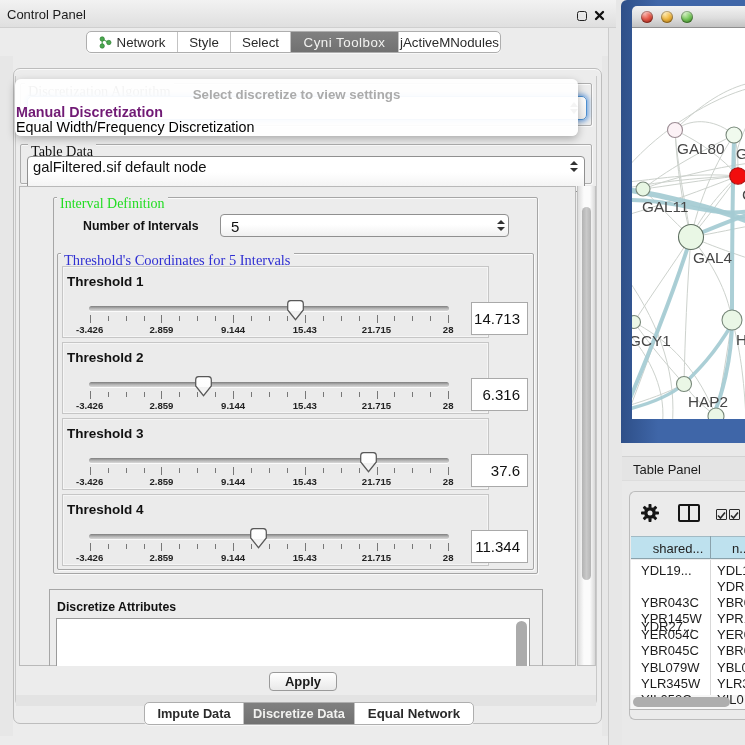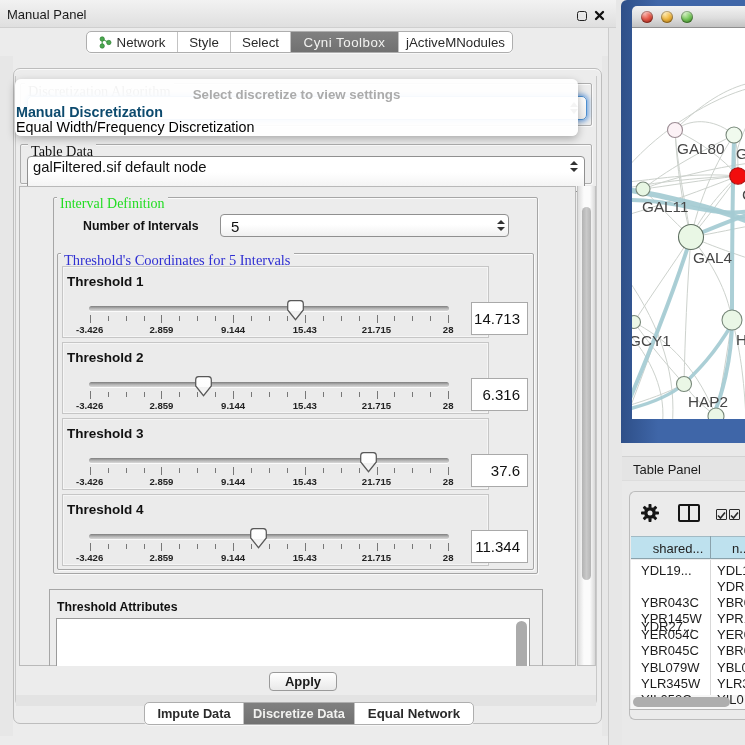--- a/index.html
+++ b/index.html
@@ -20,39 +20,39 @@
 .vbox { position:absolute; left:408px; top:35px; width:57px; height:33px; background:#fff; border:1px solid #a9a9a9; font-size:15px; color:#111; text-align:right; line-height:31px; padding-right:7px; }
 .tick { position:absolute; width:1px; background:#777; }
 .slab { position:absolute; top:57px; font-size:9.6px; font-weight:bold; color:#222; transform:translateX(-50%); }
 .thumb { position:absolute; top:33px; width:17px; height:21px; }
 .row { position:absolute; font-size:13px; color:#1c1c1c; white-space:nowrap; }
 </style></head><body>
 <div id="stage">
 
 <div class="abs" style="left:0;top:0;width:616px;height:745px;background:#ececec;"></div>
 <div class="abs" style="left:0;top:0;width:616px;height:28px;background:linear-gradient(180deg,#f2f2f2,#dfdfdf);border-bottom:1px solid #cfcfcf;"></div>
-<div class="abs" style="left:7px;top:7px;font-size:13px;color:#1b1b1b;">Manual Panel</div>
+<div class="abs" style="left:7px;top:7px;font-size:13px;color:#1b1b1b;">Control Panel</div>
 <div class="abs" style="left:577px;top:11px;width:10px;height:10px;border:1.6px solid #222;border-radius:2.5px;"></div>
 <svg class="abs" style="left:594px;top:10px;" width="11" height="11">
       <path d="M2 2 L9 9 M9 2 L2 9" stroke="#111" stroke-width="2.3" stroke-linecap="round"></path>
     </svg>
 <div class="abs" style="left:608px;top:28px;width:1px;height:717px;background:#cbcbcb;"></div>
 <div class="abs" style="left:609px;top:28px;width:7px;height:717px;background:#e7e7e7;"></div>
 <div class="abs" style="left:602px;top:358px;width:0;height:0;border-top:4px solid transparent;border-bottom:4px solid transparent;border-right:5px solid #b5b5b5;"></div>
 <div class="seg" style="left:86px;top:31px;height:22px;">
 <div style="width:91px;"><svg width="13" height="13" viewBox="0 0 13 13" style="margin-right:5px;">
           <path d="M3.2 3 L3.2 10 M3.2 3 L9.8 6.5" stroke="#58aa5c" stroke-width="1.2" fill="none"></path>
           <circle cx="3.2" cy="3" r="2.2" fill="#4aa84e" stroke="#2e7d32" stroke-width="0.7"></circle>
           <circle cx="3.2" cy="10" r="2.2" fill="#4aa84e" stroke="#2e7d32" stroke-width="0.7"></circle>
           <circle cx="9.8" cy="6.5" r="2.2" fill="#4aa84e" stroke="#2e7d32" stroke-width="0.7"></circle>
         </svg>Network</div>
 <div style="width:53px;">Style</div>
       <div style="width:60px;">Select</div>
 <div class="sel" style="width:108px;letter-spacing:.5px;">Cyni Toolbox</div>
-<div style="width:113px;">jActiveMNodules</div>
+<div style="width:101px;">jActiveMNodules</div>
     </div>
 <div class="abs" style="left:0;top:56px;width:13px;height:680px;background:#e7e7e7;"></div>
 <div class="abs" style="left:602px;top:56px;width:6px;height:680px;background:#e7e7e7;"></div>
 <div class="abs" style="left:13px;top:68px;width:589px;height:656px;background:#ececec;border:1px solid #bdbdbd;border-radius:7px;box-shadow:inset 0 1px 0 rgba(255,255,255,.7);"></div>
 <div class="abs" style="left:15px;top:76px;width:582px;height:630px;background:#ececec;border:1px solid #c9c9c9;border-top:none;border-radius:0 0 6px 6px;"></div>
 <div class="grp" style="left:20px;top:83px;width:572px;height:43px;"></div>
 <div class="glabel" style="left:25px;top:76px;font-size:14.3px;color:#111;">Discretization Algorithm</div>
 <div class="abs" style="left:27px;top:96px;width:560px;height:24px;background:linear-gradient(180deg,#fff,#eee);border:1.5px solid #4d8fd0;border-radius:5px;box-shadow:0 0 4px 2px rgba(90,150,220,.75);"></div>
 <div class="abs" style="left:570px;top:102px;width:0;height:0;border-left:4.5px solid transparent;border-right:4.5px solid transparent;border-bottom:5px solid #333;"></div>
 <div class="abs" style="left:570px;top:109px;width:0;height:0;border-left:4.5px solid transparent;border-right:4.5px solid transparent;border-top:5px solid #333;"></div>
@@ -242,21 +242,21 @@
             <stop offset="0.55" stop-color="#fdfdfd"></stop>
             <stop offset="0.56" stop-color="#f1f1f1"></stop>
             <stop offset="1" stop-color="#f6f6f6"></stop>
           </linearGradient>
         </defs>
         <path d="M4 0.6 H13 Q16.3 0.6 16.3 3.9 V10 L8.5 19.7 L0.7 10 V3.9 Q0.7 0.6 4 0.6 Z" fill="url(#tg4)" stroke="#585858" stroke-width="1.25"></path>
       </svg>
 <div class="vbox">11.344</div>
 </div>
 <div class="abs" style="left:49px;top:589px;width:494px;height:77px;border:1px solid #a6a6a6;border-bottom:none;"></div>
-<div class="abs" style="left:57px;top:600px;font-size:12.3px;font-weight:bold;color:#111;">Threshold Attributes</div>
+<div class="abs" style="left:57px;top:600px;font-size:12.3px;font-weight:bold;color:#111;">Discretize Attributes</div>
 <div class="abs" style="left:56px;top:618px;width:474px;height:48px;background:#fff;border:1px solid #9a9a9a;border-bottom:none;overflow:hidden;">
 <div style="position:absolute;right:2px;top:2px;width:11px;height:60px;background:#ababab;border-radius:5.5px;"></div>
 </div>
 <div class="abs" style="left:269px;top:672px;width:68px;height:19px;background:linear-gradient(180deg,#ffffff,#e9e9e9);border:1px solid #9a9a9a;border-radius:4px;font-size:13px;font-weight:bold;color:#1a1a1a;text-align:center;line-height:17px;">Apply</div>
 <div class="abs" style="left:16px;top:695px;width:580px;height:11px;background:#e3e3e3;"></div>
 <div class="seg" style="left:144px;top:702px;height:23px;">
 <div style="width:99px;font-weight:bold;font-size:12.8px;">Impute Data</div>
 <div class="sel" style="width:111px;font-weight:bold;font-size:12.8px;">Discretize Data</div>
 <div style="width:118px;font-weight:bold;">Equal Network</div>
     </div>
@@ -387,14 +387,14 @@
 <div class="row" style="left:717px;top:659.5px;">YBL0</div>
 <div class="row" style="left:641px;top:675.6px;">YLR345W</div>
 <div class="row" style="left:717px;top:675.6px;">YLR3</div>
 <div class="row" style="left:641px;top:691.8px;">YIL052C</div>
 <div class="row" style="left:717px;top:691.8px;">YIL0</div>
 <div class="abs" style="left:710px;top:560px;width:1px;height:135px;background:#d8d8d8;"></div>
 <div class="abs" style="left:633px;top:697px;width:97px;height:10px;background:#aeaeae;border-radius:5px;"></div>
 <div class="abs" style="left:629px;top:709px;width:116px;height:1px;background:#b5b5b5;"></div>
 <div class="abs" style="left:15px;top:79px;width:563px;height:57px;background:rgba(255,255,255,0.95);border-radius:6px;box-shadow:0 3px 8px rgba(0,0,0,0.28);"></div>
 <div class="abs" style="left:15px;top:87px;width:563px;text-align:center;font-size:13.3px;font-weight:bold;color:#ababab;">Select discretize to view settings</div>
-<div class="abs" style="left:16px;top:104px;font-size:14.3px;font-weight:bold;color:#0c4a6e;">Manual Discretization</div>
+<div class="abs" style="left:16px;top:104px;font-size:14.3px;font-weight:bold;color:#701a75;">Manual Discretization</div>
 <div class="abs" style="left:16px;top:119px;font-size:14.3px;color:#000;">Equal Width/Frequency Discretization</div>
 </div>
 </body></html>

